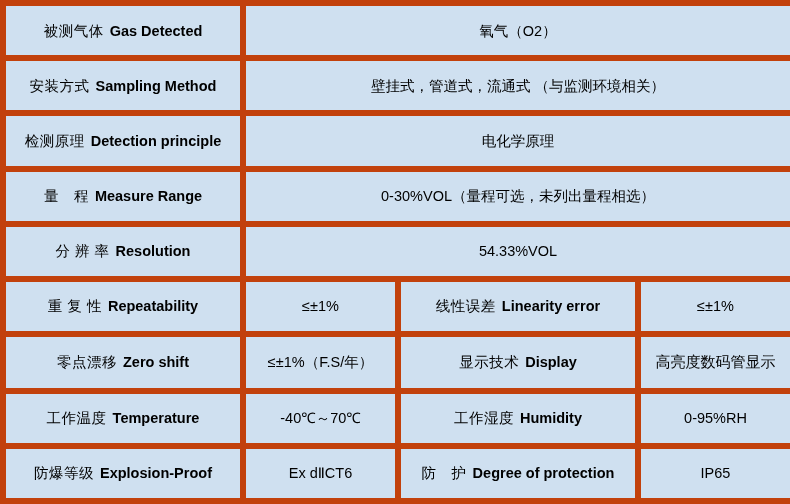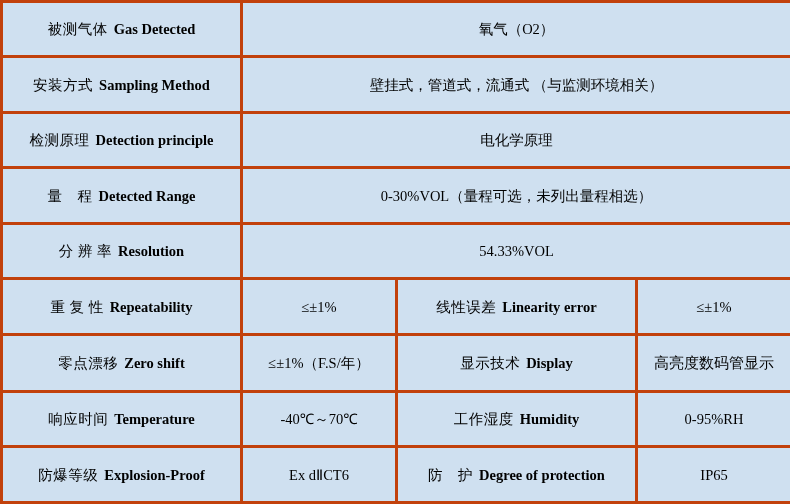--- a/index.html
+++ b/index.html
@@ -12,29 +12,28 @@
     height: 504px;
     font-family: "Liberation Sans", sans-serif;
   }
   #spec-table {
     width: 790px;
     height: 504px;
     border-collapse: collapse;
     table-layout: fixed;
   }
   #spec-table td {
-    border: 3px solid #c2410c;
+    border: 6px solid #c2410c;
     padding: 0 4px;
     vertical-align: middle;
     font-size: 14.5px;
     color: #000000;
     line-height: 1.25;
     background: #cfe0f0;
     box-sizing: border-box;
-    font-family: Liberation Serif, serif;
   }
   td.label {
     background: #b8cfe6;
     white-space: nowrap;
     text-align: center;
   }
   td.label .cn {
     letter-spacing: 0.5px;
   }
   td.label .en {
@@ -69,41 +68,41 @@
       </tr>
       <tr>
         <td class="label"><span class="cn">安装方式</span><span class="en">Sampling Method</span></td>
         <td colspan="3" class="value">壁挂式，管道式，流通式 （与监测环境相关）</td>
       </tr>
       <tr>
         <td class="label"><span class="cn">检测原理</span><span class="en">Detection principle</span></td>
         <td colspan="3" class="value">电化学原理</td>
       </tr>
       <tr>
-        <td class="label"><span class="cn">量　程</span><span class="en">Detected Range</span></td>
+        <td class="label"><span class="cn">量　程</span><span class="en">Measure Range</span></td>
         <td colspan="3" class="value">0-30%VOL（量程可选，未列出量程相选）</td>
       </tr>
       <tr>
         <td class="label"><span class="cn">分 辨 率</span><span class="en">Resolution</span></td>
         <td colspan="3" class="value">54.33%VOL</td>
       </tr>
       <tr>
         <td class="label"><span class="cn">重 复 性</span><span class="en">Repeatability</span></td>
         <td class="value">≤±1%</td>
         <td class="label"><span class="cn">线性误差</span><span class="en">Linearity error</span></td>
         <td class="value center">≤±1%</td>
       </tr>
       <tr>
         <td class="label"><span class="cn">零点漂移</span><span class="en">Zero shift</span></td>
         <td class="value">≤±1%（F.S/年）</td>
         <td class="label"><span class="cn">显示技术</span><span class="en">Display</span></td>
         <td class="value center" style="font-size: 15px;">高亮度数码管显示</td>
       </tr>
       <tr>
-        <td class="label"><span class="cn">响应时间</span><span class="en">Temperature</span></td>
+        <td class="label"><span class="cn">工作温度</span><span class="en">Temperature</span></td>
         <td class="value">-40℃～70℃</td>
         <td class="label"><span class="cn">工作湿度</span><span class="en">Humidity</span></td>
         <td class="value center">0-95%RH</td>
       </tr>
       <tr>
         <td class="label"><span class="cn">防爆等级</span><span class="en">Explosion-Proof</span></td>
         <td class="value">Ex dⅡCT6</td>
         <td class="label"><span class="cn">防　护</span><span class="en">Degree of protection</span></td>
         <td class="value center">IP65</td>
       </tr>

